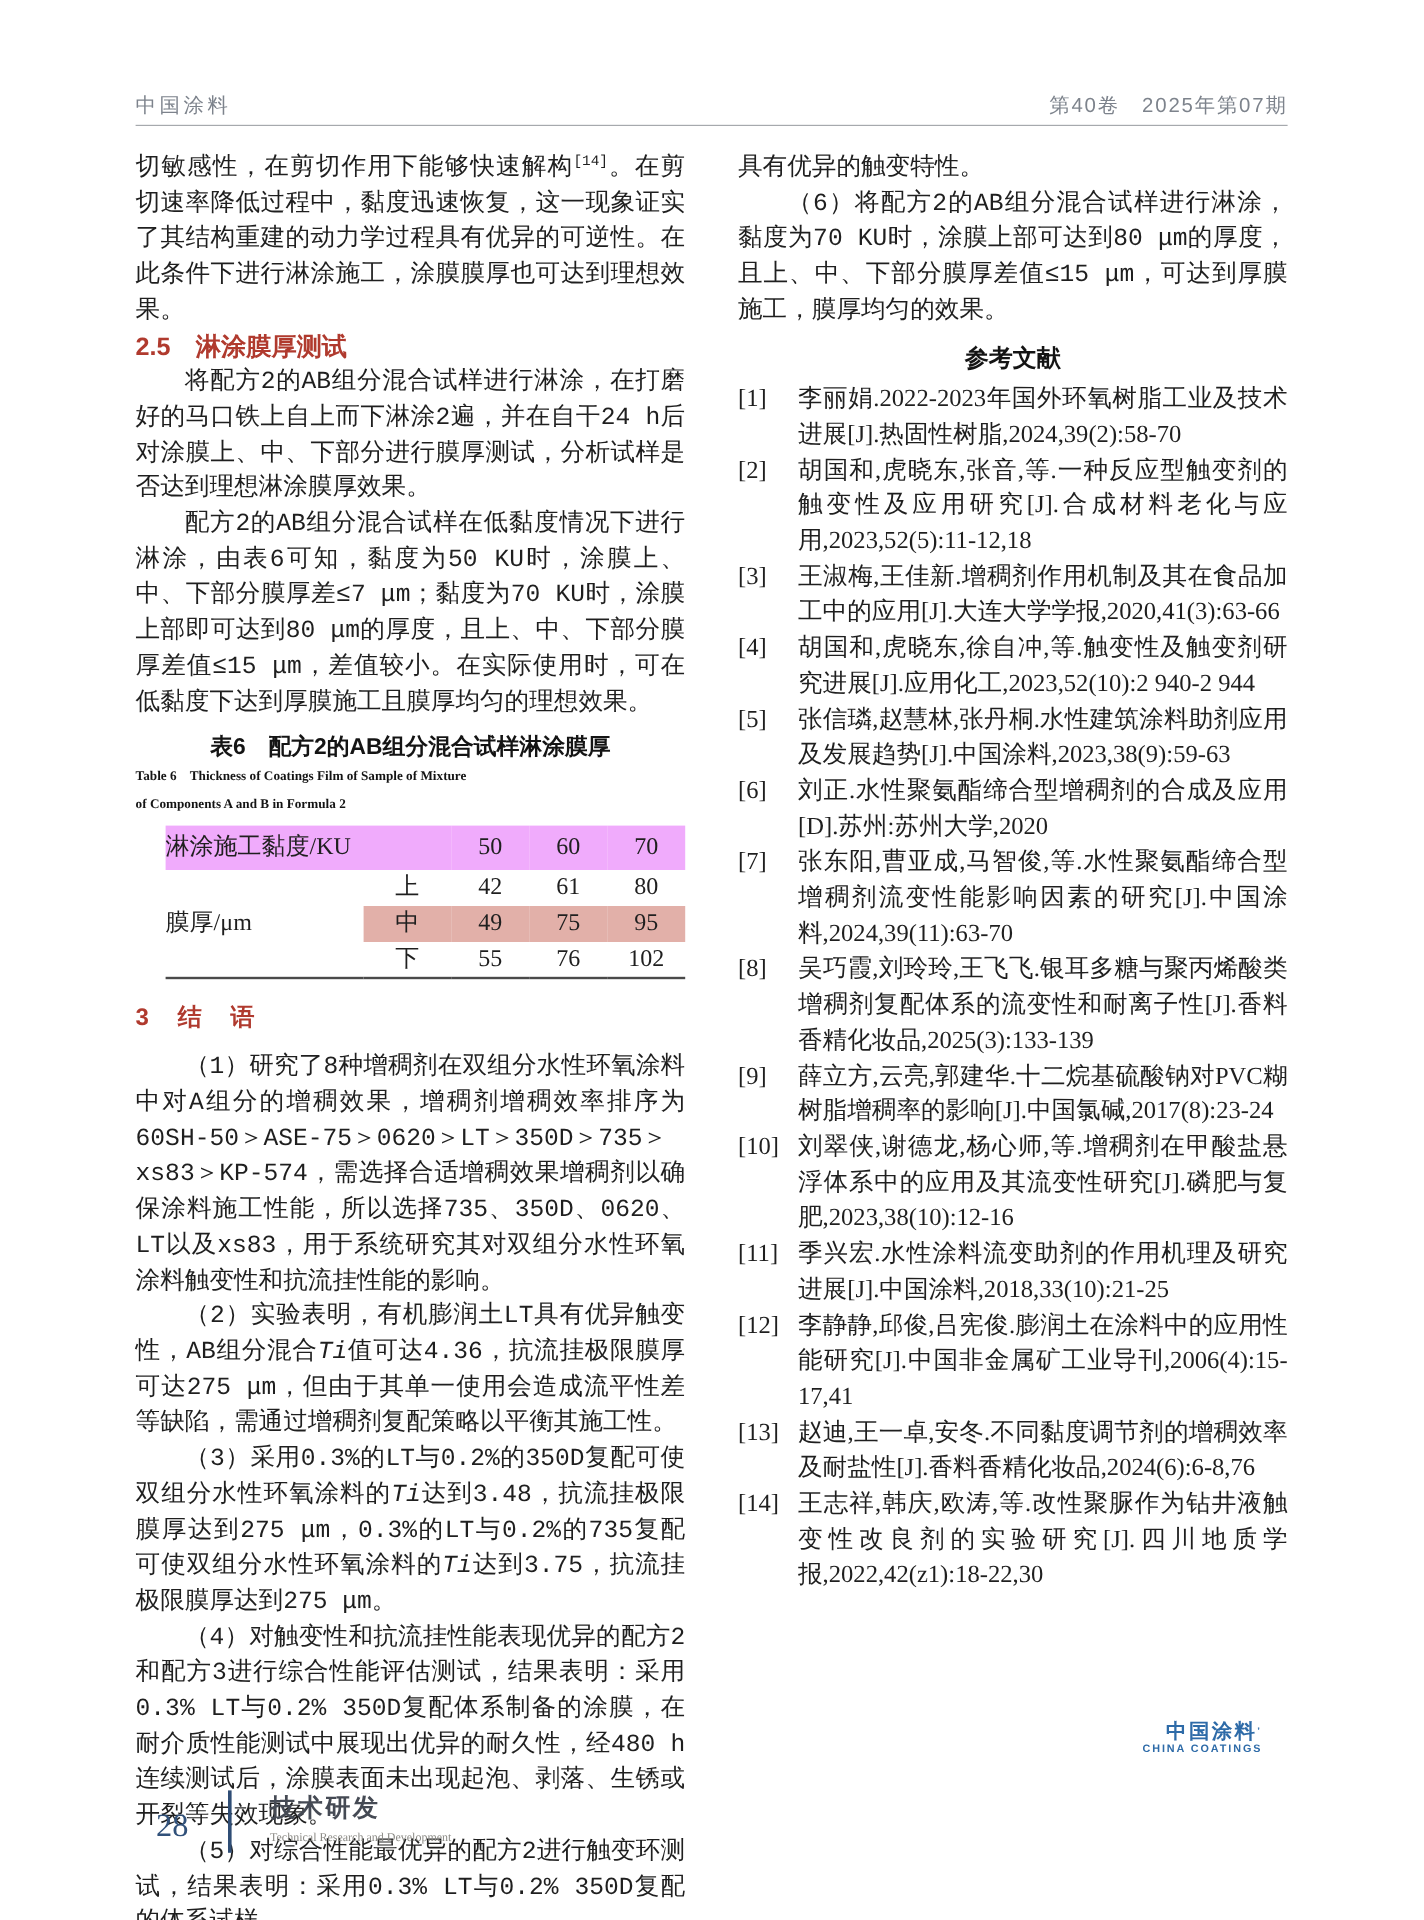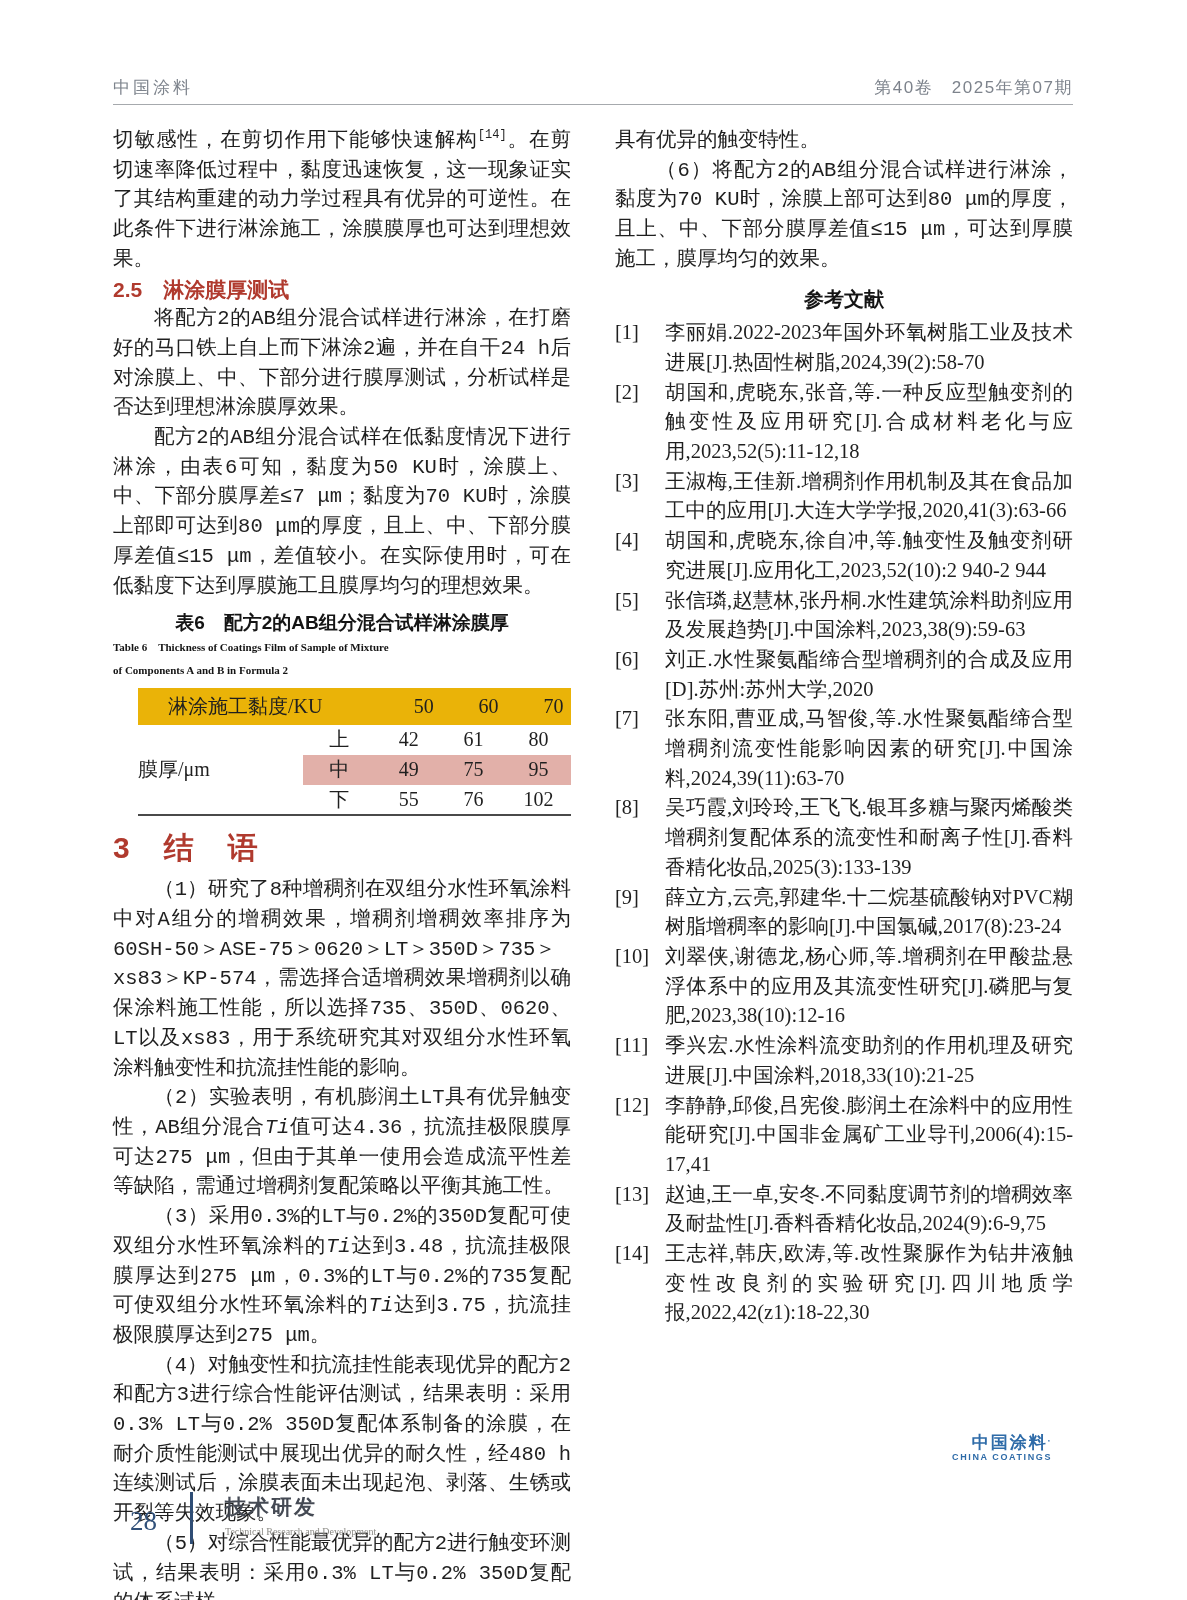--- a/index.html
+++ b/index.html
@@ -36,21 +36,21 @@
   
   .h-sub {
     margin:0; text-indent:0;
     font-family:"Liberation Sans","DejaVu Sans",sans-serif;
     font-weight:bold; font-size:21px; line-height:29.7px;
     color:#b03a2e;
   }
   .h-main {
     margin:15px 0 10px 0; text-indent:0;
     font-family:"Liberation Sans","DejaVu Sans",sans-serif;
-    font-weight:bold; font-size:30px; line-height:34px;
+    font-weight:bold; font-size:20px; line-height:34px;
     color:#b03a2e; letter-spacing:2px;
   }
   
   .tbl-cap-cn {
     margin:9px 0 0 0; text-indent:0; text-align:center;
     font-family:"Liberation Sans","DejaVu Sans",sans-serif;
     font-weight:bold; font-size:19px; line-height:26px; color:#141414;
   }
   .tbl-cap-en {
     margin:0; text-indent:0; text-align:left;
@@ -59,21 +59,21 @@
   table.t6 {
     border-collapse:collapse; table-layout:fixed;
     margin:6px 0 0 25px; width:calc(100% - 25px);
     font-size:20px; text-align:center;
     border-bottom:2px solid #4a4a4a;
   }
   table.t6 col.c-group { width:38%; }
   table.t6 col.c-sub   { width:17%; }
   table.t6 col.c-val   { width:15%; }
   table.t6 td { padding:0; }
-  tr.t6-head td { background:#eab308; height:37px;padding-left:30px; }
+  tr.t6-head td { background:#f0abfc; height:37px; }
   tr.t6-row  td { height:29px; }
   td.th-label, td.group-label { text-align:left; padding-left:20px; }
   tr.hl td { background:#e2b0a9; }
   
   .refs-title {
     margin:10px 0 4px 0; text-indent:0; text-align:center;
     font-family:"Liberation Sans","DejaVu Sans",sans-serif;
     font-weight:bold; font-size:20px; color:#141414;
   }
   .ref-item { position:relative; padding-left:50px; }
@@ -183,21 +183,21 @@
         <div class="ref-item"><span class="ref-label">[3]</span><span>王淑梅,王佳新.增稠剂作用机制及其在食品加工中的应用[J].大连大学学报,2020,41(3):63-66</span></div>
         <div class="ref-item"><span class="ref-label">[4]</span><span>胡国和,虎晓东,徐自冲,等.触变性及触变剂研究进展[J].应用化工,2023,52(10):2 940-2 944</span></div>
         <div class="ref-item"><span class="ref-label">[5]</span><span>张信璘,赵慧林,张丹桐.水性建筑涂料助剂应用及发展趋势[J].中国涂料,2023,38(9):59-63</span></div>
         <div class="ref-item"><span class="ref-label">[6]</span><span>刘正.水性聚氨酯缔合型增稠剂的合成及应用[D].苏州:苏州大学,2020</span></div>
         <div class="ref-item"><span class="ref-label">[7]</span><span>张东阳,曹亚成,马智俊,等.水性聚氨酯缔合型增稠剂流变性能影响因素的研究[J].中国涂料,2024,39(11):63-70</span></div>
         <div class="ref-item"><span class="ref-label">[8]</span><span>吴巧霞,刘玲玲,王飞飞.银耳多糖与聚丙烯酸类增稠剂复配体系的流变性和耐离子性[J].香料香精化妆品,2025(3):133-139</span></div>
         <div class="ref-item"><span class="ref-label">[9]</span><span>薛立方,云亮,郭建华.十二烷基硫酸钠对PVC糊树脂增稠率的影响[J].中国氯碱,2017(8):23-24</span></div>
         <div class="ref-item"><span class="ref-label">[10]</span><span>刘翠侠,谢德龙,杨心师,等.增稠剂在甲酸盐悬浮体系中的应用及其流变性研究[J].磷肥与复肥,2023,38(10):12-16</span></div>
         <div class="ref-item"><span class="ref-label">[11]</span><span>季兴宏.水性涂料流变助剂的作用机理及研究进展[J].中国涂料,2018,33(10):21-25</span></div>
         <div class="ref-item"><span class="ref-label">[12]</span><span>李静静,邱俊,吕宪俊.膨润土在涂料中的应用性能研究[J].中国非金属矿工业导刊,2006(4):15-17,41</span></div>
-        <div class="ref-item"><span class="ref-label">[13]</span><span>赵迪,王一卓,安冬.不同黏度调节剂的增稠效率及耐盐性[J].香料香精化妆品,2024(9):6-9,75</span></div>
+        <div class="ref-item"><span class="ref-label">[13]</span><span>赵迪,王一卓,安冬.不同黏度调节剂的增稠效率及耐盐性[J].香料香精化妆品,2024(6):6-8,76</span></div>
         <div class="ref-item"><span class="ref-label">[14]</span><span>王志祥,韩庆,欧涛,等.改性聚脲作为钻井液触变性改良剂的实验研究[J].四川地质学报,2022,42(z1):18-22,30</span></div>
       </div>
   </div>
 
   <div class="brand">
     <div class="brand-cn"><span>中国涂料</span><span class="brand-mark">’</span></div>
     <div class="brand-en">CHINA COATINGS</div>
   </div>
 
   <div class="page-footer">

